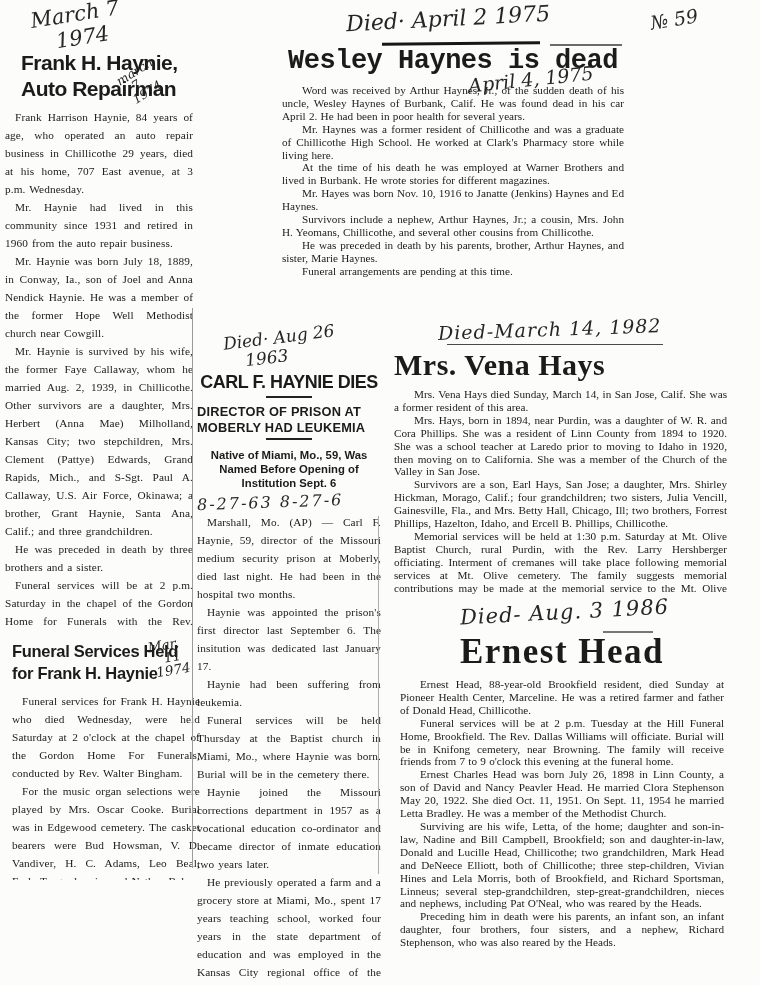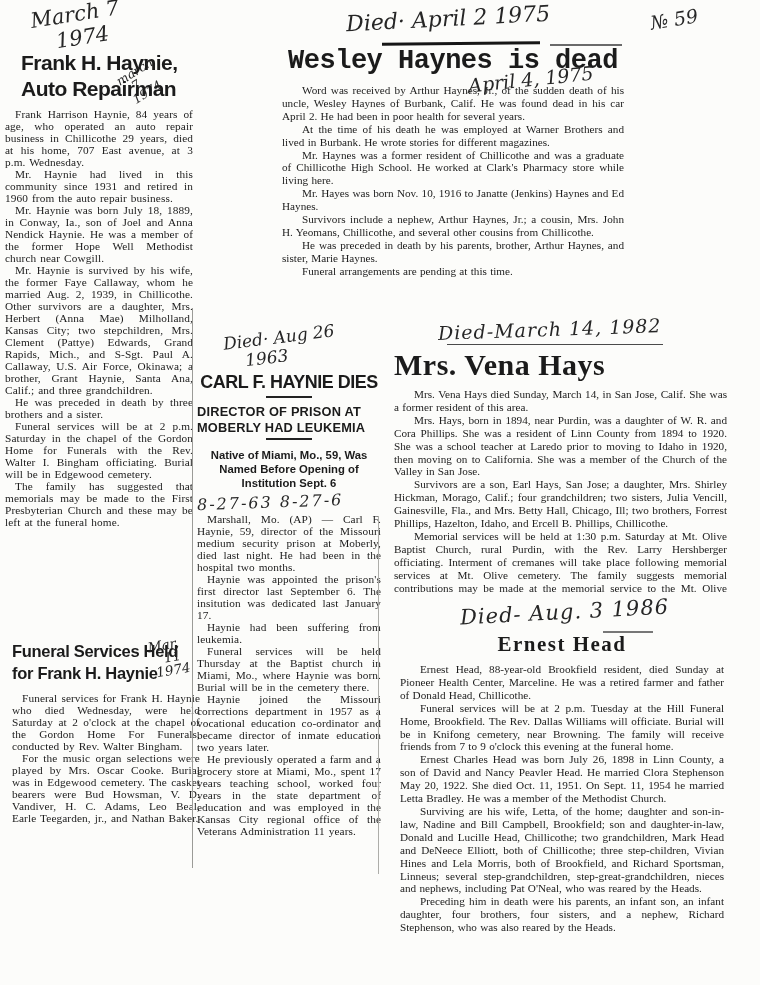--- a/index.html
+++ b/index.html
@@ -2,37 +2,37 @@
 <html><head>
 <meta charset="utf-8">
 <style>
   html,body{margin:0;padding:0;}
   body{background:#e8e8e4;}
   #page{position:relative;width:760px;height:985px;background:#fcfcfa;overflow:hidden;
         font-family:"Liberation Serif",serif;color:#1b1b1b;}
   
   .nbody p{margin:0;padding:0;text-align:justify;text-indent:10px;
            font-family:"Liberation Serif",serif;}
-  .col-narrow p{font-size:11.3px;line-height:12px;letter-spacing:0.1px;word-spacing:1px;}
+  .col-narrow p{font-size:11.3px;line-height:18px;letter-spacing:0.1px;word-spacing:1px;}
   .col-wide p{font-size:11.2px;line-height:12.9px;text-indent:20px;word-spacing:0.5px;}
   .clip{position:absolute;overflow:hidden;}
   
   .hl-frank{font-family:"Liberation Sans",sans-serif;font-weight:bold;font-size:21px;
             line-height:26px;letter-spacing:-0.5px;margin:0 0 6px 16px;}
   .hl-wesley{font-family:Liberation Mono, monospace;font-weight:bold;font-size:27px;
              letter-spacing:-0.5px;text-align:center;margin:0 0 8px 0;}
   .hl-carl{font-family:"Liberation Sans",sans-serif;font-weight:bold;font-size:18.5px;
            letter-spacing:-0.5px;text-align:center;margin:0;transform:scaleX(0.97);}
   .carl-sub{font-family:Liberation Sans, sans-serif;font-weight:bold;font-size:12.8px;
             line-height:15.5px;letter-spacing:0.2px;margin:6px 0 0 0;}
   .carl-deck{font-family:"Liberation Sans",sans-serif;font-weight:bold;font-size:11.3px;
              line-height:14px;text-align:center;margin:8px 0 0 0;}
   .hl-vena{font-family:"Liberation Serif",serif;font-weight:bold;font-size:30px;
            letter-spacing:0.5px;text-align:left;margin:2px 0 6px 0;}
-  .hl-ernest{font-family:"Liberation Serif",serif;font-weight:bold;font-size:21px;
+  .hl-ernest{font-family:"Liberation Serif",serif;font-weight:bold;font-size:35px;
              letter-spacing:1.5px;text-align:center;margin:0 0 6px 0;}
   .hl-funeral{font-family:"Liberation Sans",sans-serif;font-weight:bold;font-size:16.5px;
               line-height:22px;letter-spacing:-0.3px;margin:0 0 8px 0;}
   
   .hw{position:absolute;font-family:"DejaVu Serif",serif;font-style:italic;color:#262626;
       white-space:nowrap;z-index:5;}
   .hw span{display:block;}
   .rule{position:absolute;background:#333;}
   .minirule{height:2px;background:#222;width:46px;margin:3px auto 0 auto;}
 </style>
@@ -86,22 +86,22 @@
   </div>
 
   <div class="hw" style="left:346px;top:6px;font-size:22px;transform:rotate(-3deg);">Died· April 2 1975</div>
   <div class="rule" style="left:382px;top:42px;width:158px;height:3px;background:#161616;transform:rotate(-0.6deg);"></div>
   <div class="rule" style="left:550px;top:44px;width:72px;height:2px;background:#6a6a6a;"></div>
 
   <div class="clip col-wide" style="left:282px;top:46px;width:342px;height:258px;">
     <h1 class="hl-wesley">Wesley Haynes is dead</h1>
     <div class="nbody">
       <p>Word was received by Arthur Haynes, Jr., of the sudden death of his uncle, Wesley Haynes of Burbank, Calif. He was found dead in his car April 2. He had been in poor health for several years.</p>
+      <p>Mr. Haynes was a former resident of Chillicothe and was a graduate of Chillicothe High School. He worked at Clark's Pharmacy store while living here.</p>
       <p>At the time of his death he was employed at Warner Brothers and lived in Burbank. He wrote stories for different magazines.</p>
-      <p>Mr. Haynes was a former resident of Chillicothe and was a graduate of Chillicothe High School. He worked at Clark's Pharmacy store while living here.</p>
       <p>Mr. Hayes was born Nov. 10, 1916 to Janatte (Jenkins) Haynes and Ed Haynes.</p>
       <p>Survivors include a nephew, Arthur Haynes, Jr.; a cousin, Mrs. John H. Yeomans, Chillicothe, and several other cousins from Chillicothe.</p>
       <p>He was preceded in death by his parents, brother, Arthur Haynes, and sister, Marie Haynes.</p>
       <p>Funeral arrangements are pending at this time.</p>
     </div>
   </div>
   <div class="hw" style="left:468px;top:68px;font-size:19px;transform:rotate(-6deg);">April 4, 1975</div>
 
   <div class="hw" style="left:224px;top:328px;font-size:17px;line-height:19px;transform:rotate(-7deg);">
     <span>Died· Aug 26</span>

